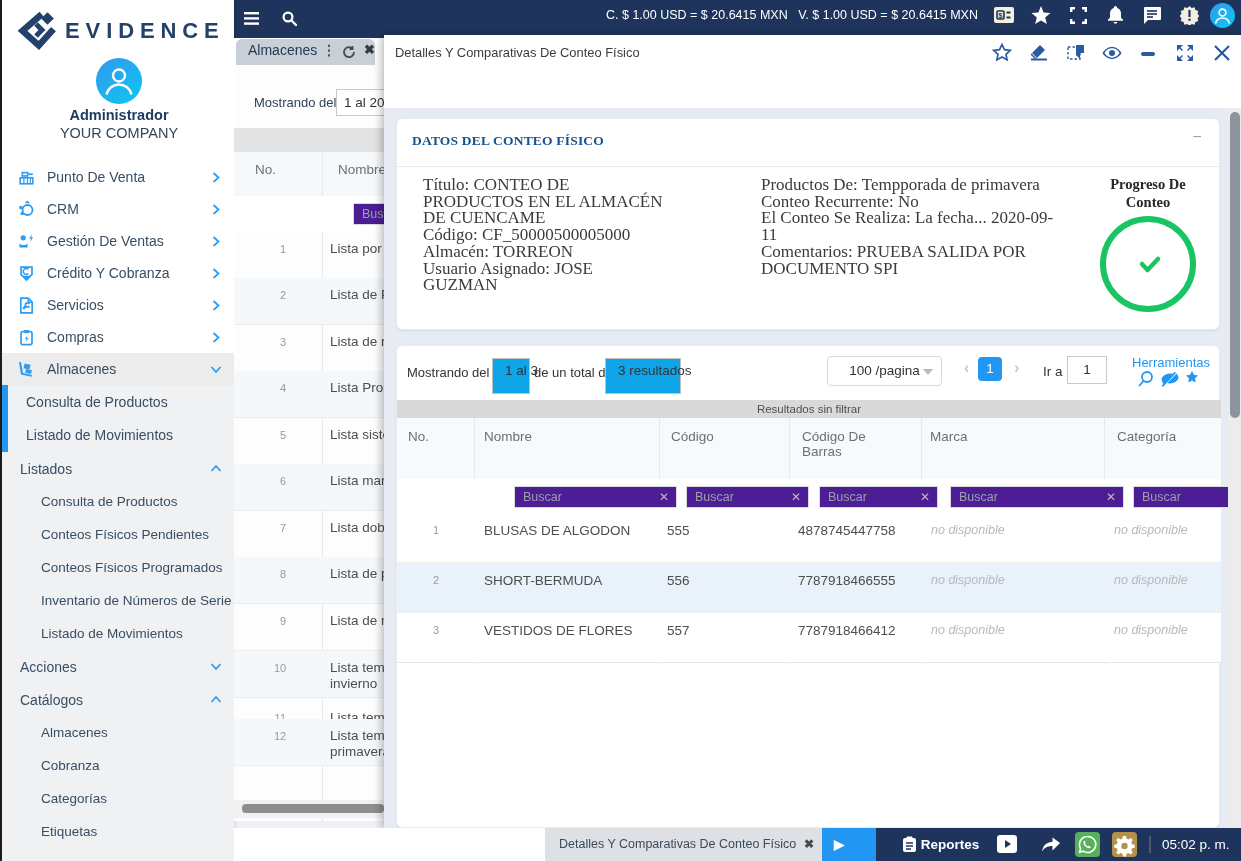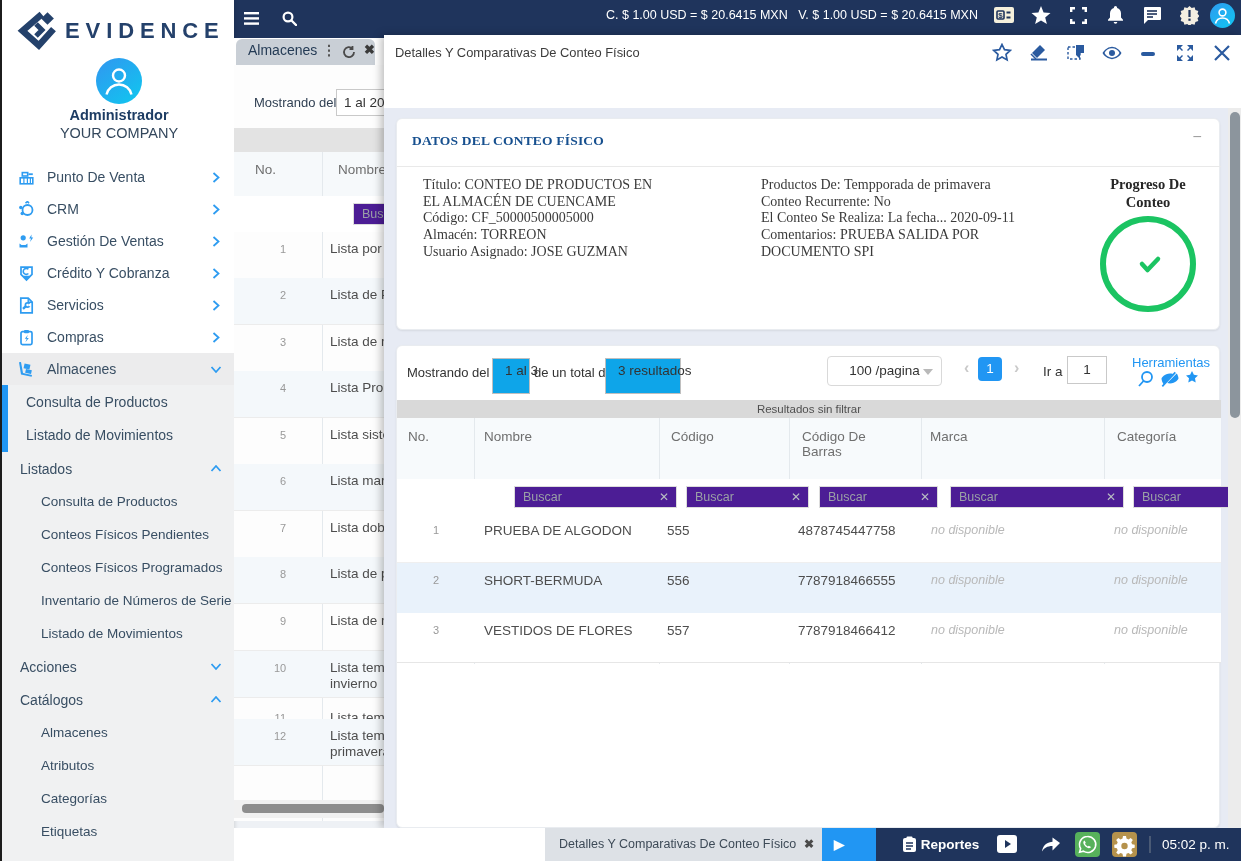--- a/index.html
+++ b/index.html
@@ -43,21 +43,21 @@
   
   #modal { left:384px; top:35px; width:857px; height:793px; background:#fff; box-shadow:-3px 0 8px rgba(0,0,0,.25); }
   #mhead { position:absolute; left:0; top:0; width:857px; height:73px; background:#fff; }
   #mtitle { position:absolute; left:11px; top:10px; font-size:12.9px; color:#3c3c3c; }
   .hico { position:absolute; top:8px; width:20px; height:20px; }
   #mbody { position:absolute; left:0; top:73px; width:844px; height:720px; background:#e7ebf4; }
   .card { position:absolute; left:12px; width:824px; background:#fff; border-radius:6px; box-shadow:0 1px 2px rgba(0,0,0,.08); border:1px solid #e9ecf0; }
   #card1 { top:10px; height:212px;font-family:Liberation Serif, serif; }
   #card1 h3 { position:absolute; left:15px; top:14px; font-size:13.5px; color:#17508f; font-weight:bold; letter-spacing:.2px; }
   #c1div { position:absolute; left:0; top:47px; width:824px; height:1px; background:#e9e9e9; }
-  .dtxt { position:absolute; font-size:14px; color:#3a3a3a; line-height:16.7px; top:58px; }
+  .dtxt { position:absolute; font-size:17px; color:#3a3a3a; line-height:16.7px; top:58px; }
   #dcol1 { left:26px; width:240px; }
   #dcol2 { left:364px; width:302px; }
   #prog { position:absolute; left:686px; top:56px; width:130px; text-align:center; font-weight:bold; font-size:14.5px; color:#262626; line-height:18px; }
   #pcirc { position:absolute; left:703px; top:97px; width:96px; height:96px; border:6px solid #1bc462; border-radius:50%; }
 
   #card2 { top:237px; height:483px; }
   .pgtxt { position:absolute; top:19px; font-size:13px; color:#333; }
   .pgbox { position:absolute; top:12px; height:36px; border:1px solid #bfbfbf; font-size:13.5px; color:#333; text-align:center; line-height:23px; background:#0ea5e9; white-space:nowrap;padding-left:12px; }
   #seldrop { position:absolute; left:430px; top:10px; width:115px; height:30px; border:1px solid #d9d9d9; border-radius:4px; font-size:13.5px; color:#333; text-align:center; line-height:28px; }
   #seldrop .car { position:absolute; right:8px; top:12px; width:0; height:0; border-left:5px solid transparent; border-right:5px solid transparent; border-top:6px solid #b9b9b9; }
@@ -296,21 +296,21 @@
     <div class="mi3 graybg">
         <span class="lb">Catálogos</span>
         <svg class="chev" style="transform:rotate(-90deg)" width="8" height="11" viewBox="0 0 8 11">
           <path d="M1.5 1l5 4.5-5 4.5" fill="none" stroke="#2e9cf1" stroke-width="1.8"></path>
         </svg>
       </div>
     <div class="mi4 graybg">
         <span class="lb">Almacenes</span>
       </div>
     <div class="mi4 graybg">
-        <span class="lb">Atributos</span>
+        <span class="lb">Cobranza</span>
       </div>
     <div class="mi4 graybg">
         <span class="lb">Categorías</span>
       </div>
     <div class="mi4 graybg">
         <span class="lb">Etiquetas</span>
       </div>
     <div class="graybg" style="height:14px"></div>
   </div>
   <div id="bluebar"></div>
@@ -488,21 +488,21 @@
         <div class="sbox" style="left:530px;width:174px">
             <span class="ph">Buscar</span>
             <span class="x">✕</span>
           </div>
         <div class="sbox" style="left:713px;width:104px">
             <span class="ph">Buscar</span>
           </div>
       </div>
       <div class="trow" style="top:167px;background:#fff;border-bottom:1px solid #efefef">
         <span class="num">1</span>
-          <span class="c1">PRUEBA DE ALGODON</span>
+          <span class="c1">BLUSAS DE ALGODON</span>
           <span class="c2">555</span>
           <span class="c3">4878745447758</span>
           <span class="c4">no disponible</span>
           <span class="c5">no disponible</span>
       </div>
       <div class="trow" style="top:217px;background:#e9f2fb">
         <span class="num">2</span>
           <span class="c1">SHORT-BERMUDA</span>
           <span class="c2">556</span>
           <span class="c3">7787918466555</span>

